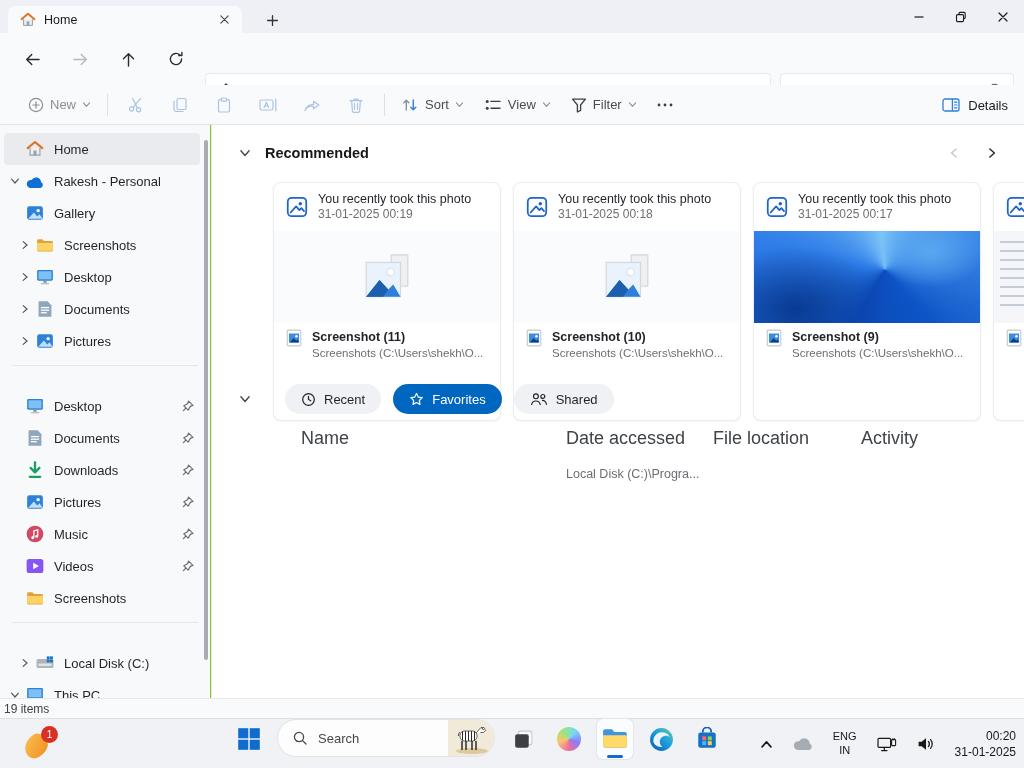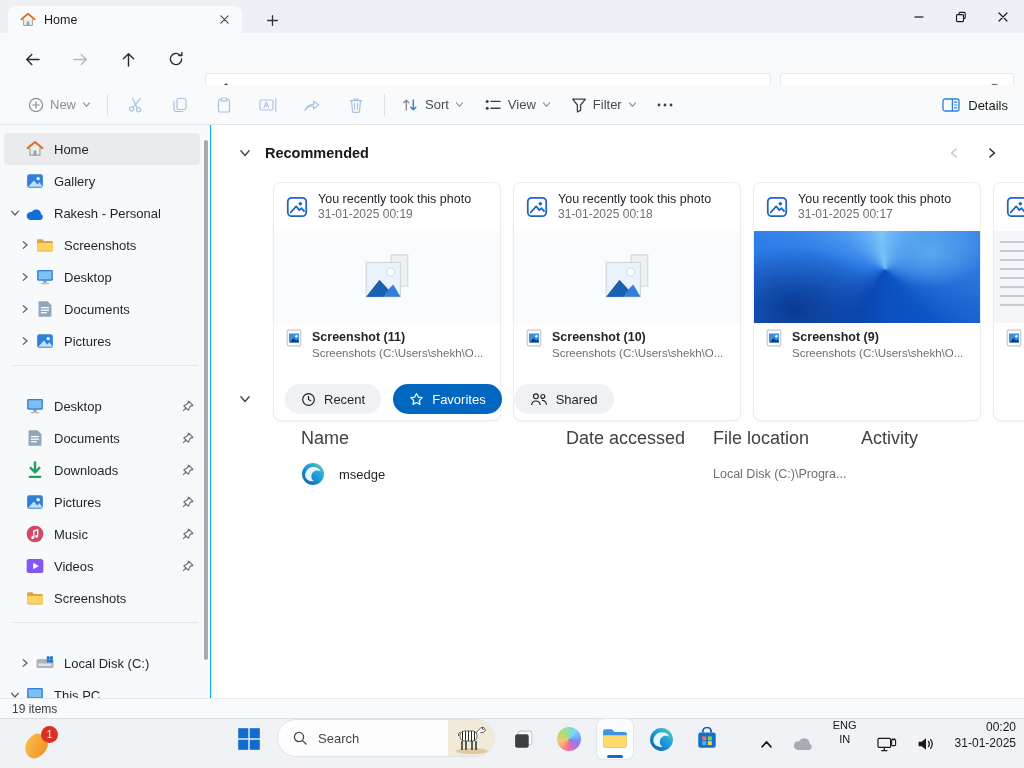--- a/index.html
+++ b/index.html
@@ -1,21 +1,21 @@
 <!DOCTYPE html>
 <html><head>
 <meta charset="utf-8">
 <style>
   * { margin:0; padding:0; box-sizing:border-box; }
   html,body { width:1024px; height:768px; }
   body { font-family:"Liberation Sans","DejaVu Sans",sans-serif; font-size:13px; color:#1a1a1a; }
   .screen { position:relative; width:1024px; height:768px; background:#fff; overflow:hidden; }
 
   
-  .explorer { position:absolute; inset:0 0 50px 0; background:#0ea5e9; }
+  .explorer { position:absolute; inset:0 0 50px 0; background:#84cc16; }
 
   .tabstrip { position:absolute; top:0; left:0; right:0; height:33px; background:#eef0f5; }
   .tab { position:absolute; left:8px; top:6px; width:234px; height:27px; background:#f9fafc;
          border-radius:8px 8px 0 0; display:flex; align-items:center; padding:0 8px 0 12px; gap:8px; }
   .tab-label { font-size:12.5px; }
   .tab-close { margin-left:auto; width:20px; height:20px; display:flex; align-items:center; justify-content:center; border-radius:4px; color:#444; }
   .newtab { position:absolute; left:260px; top:8px; width:24px; height:24px; display:flex; align-items:center; justify-content:center; color:#333; }
   .wincontrols { position:absolute; right:0; top:0; height:33px; display:flex; }
   .wbtn { width:42px; height:33px; display:flex; align-items:center; justify-content:center; color:#1a1a1a; }
 
@@ -86,40 +86,40 @@
   .pill.active { background:#0067c0; color:#fff; }
 
   .thead { position:absolute; top:303px; left:0; right:0; display:grid; grid-template-columns:265px 147px 148px 1fr;
            padding-left:89px; font-size:18px; color:#3f4347; }
   .trow { position:absolute; top:331px; left:0; right:0; height:36px; display:grid; grid-template-columns:265px 147px 148px 1fr;
           padding-left:89px; align-items:center; }
   .namecell { display:flex; align-items:center; gap:14px; font-size:13px; color:#1f2328; }
   .loccell { font-size:12.5px; color:#6b6e73; }
 
   .statusbar { position:absolute; left:0; right:0; bottom:0; height:20px; background:#f9fafc;
-               border-top:1px solid #e7e9ec; display:flex; align-items:center; padding-left:12px;
+               border-top:1px solid #e7e9ec; display:flex; align-items:center; padding-left:4px;
                font-size:12px; color:#3f4347; }
 
   
   .taskbar { position:absolute; left:0; right:0; bottom:0; height:50px; background:#f0f2f5; border-top:1px solid #dcdfe3; }
   .widget-corner { position:absolute; left:22px; top:7px; width:36px; height:36px; }
   .orange-blob { position:absolute; left:2px; top:9px; width:24px; height:22px;
                  background:linear-gradient(145deg,#fcc253,#ef8d1e); border-radius:70% 30% 65% 35%/60% 55% 45% 40%;
                  transform:rotate(-30deg); }
   .badge { position:absolute; right:0; top:0; width:17px; height:17px; background:#d93025; border-radius:50%;
            color:#fff; font-size:10px; display:flex; align-items:center; justify-content:center; }
   .tb-center { position:absolute; left:231px; top:0; height:50px; display:flex; align-items:flex-start; gap:10px; }
   .tbicon { width:36px; height:40px; display:flex; align-items:center; justify-content:center; border-radius:6px; position:relative; }
   .tbicon.active { background:#fbfcfd; box-shadow:0 0 0 1px #e2e5e9; }
   .tbicon.active .indicator { position:absolute; bottom:1px; left:50%; transform:translateX(-50%);
                               width:16px; height:3px; border-radius:2px; background:#0f6cce; }
   .tb-search { width:218px; height:38px; background:#fdfdfe; border:1px solid #e0e3e7; border-radius:19px;
                display:flex; align-items:center; padding-left:14px; gap:10px; color:#44474b; overflow:hidden; }
   .tb-search .zebra { margin-left:auto; width:46px; height:38px; border-radius:0 19px 19px 0; overflow:hidden; }
-  .tb-tray { position:absolute; right:8px; top:0; height:50px; display:flex; gap:20px; }
+  .tb-tray { position:absolute; right:8px; top:0; height:50px; display:flex; align-items:center; gap:20px; }
   .lang { font-size:11px; line-height:1.25; text-align:center; color:#16181b; }
   .clock { font-size:12px; line-height:1.35; text-align:right; color:#16181b; }
   .trayic { color:#1a1a1a; display:flex; align-items:center; justify-content:center; }
 
   .ic { display:block; }
 </style>
 </head>
 <body>
 
 <svg width="0" height="0" style="position:absolute">
@@ -524,36 +524,36 @@
 
     <div class="sidebar">
       <div class="sitem sel">
         <span class="chevslot"></span>
         <svg class="ic sicon">
             <use href="#i-house"></use>
           </svg>
         <span class="slabel">Home</span>
       </div>
       <div class="sitem">
-        <span class="chevslot"></span>
-        <svg class="ic sicon">
-            <use href="#i-gallery"></use>
-          </svg>
-        <span class="slabel">Gallery</span>
-      </div>
-      <div class="sitem">
         <span class="chevslot">
             <svg class="ic" width="10" height="10">
               <use href="#i-chev-d"></use>
             </svg>
           </span>
         <svg class="ic sicon" style="height:13px;margin-top:2px">
             <use href="#i-cloud"></use>
           </svg>
         <span class="slabel">Rakesh - Personal</span>
+      </div>
+      <div class="sitem">
+        <span class="chevslot"></span>
+        <svg class="ic sicon">
+            <use href="#i-gallery"></use>
+          </svg>
+        <span class="slabel">Gallery</span>
       </div>
       <div class="sitem lvl2">
         <span class="chevslot">
             <svg class="ic" width="10" height="10">
               <use href="#i-chev-r"></use>
             </svg>
           </span>
         <svg class="ic sicon">
             <use href="#i-folder"></use>
           </svg>
@@ -836,26 +836,20 @@
       </div>
 
       <div class="thead">
         <span>Name</span>
         <span>Date accessed</span>
         <span>File location</span>
         <span>Activity</span>
       </div>
 
       <div class="trow">
-        <span class="namecell">
-          <svg class="ic" width="24" height="24">
-              <use href="#i-edge"></use>
-            </svg>
-          <span>msedge</span>
-        </span>
         <span></span>
         <span class="loccell">Local Disk (C:)\Progra...</span>
         <span></span>
       </div>
     </div>
 
     <div class="statusbar">
       <span>19 items</span>
     </div>
   </div>

